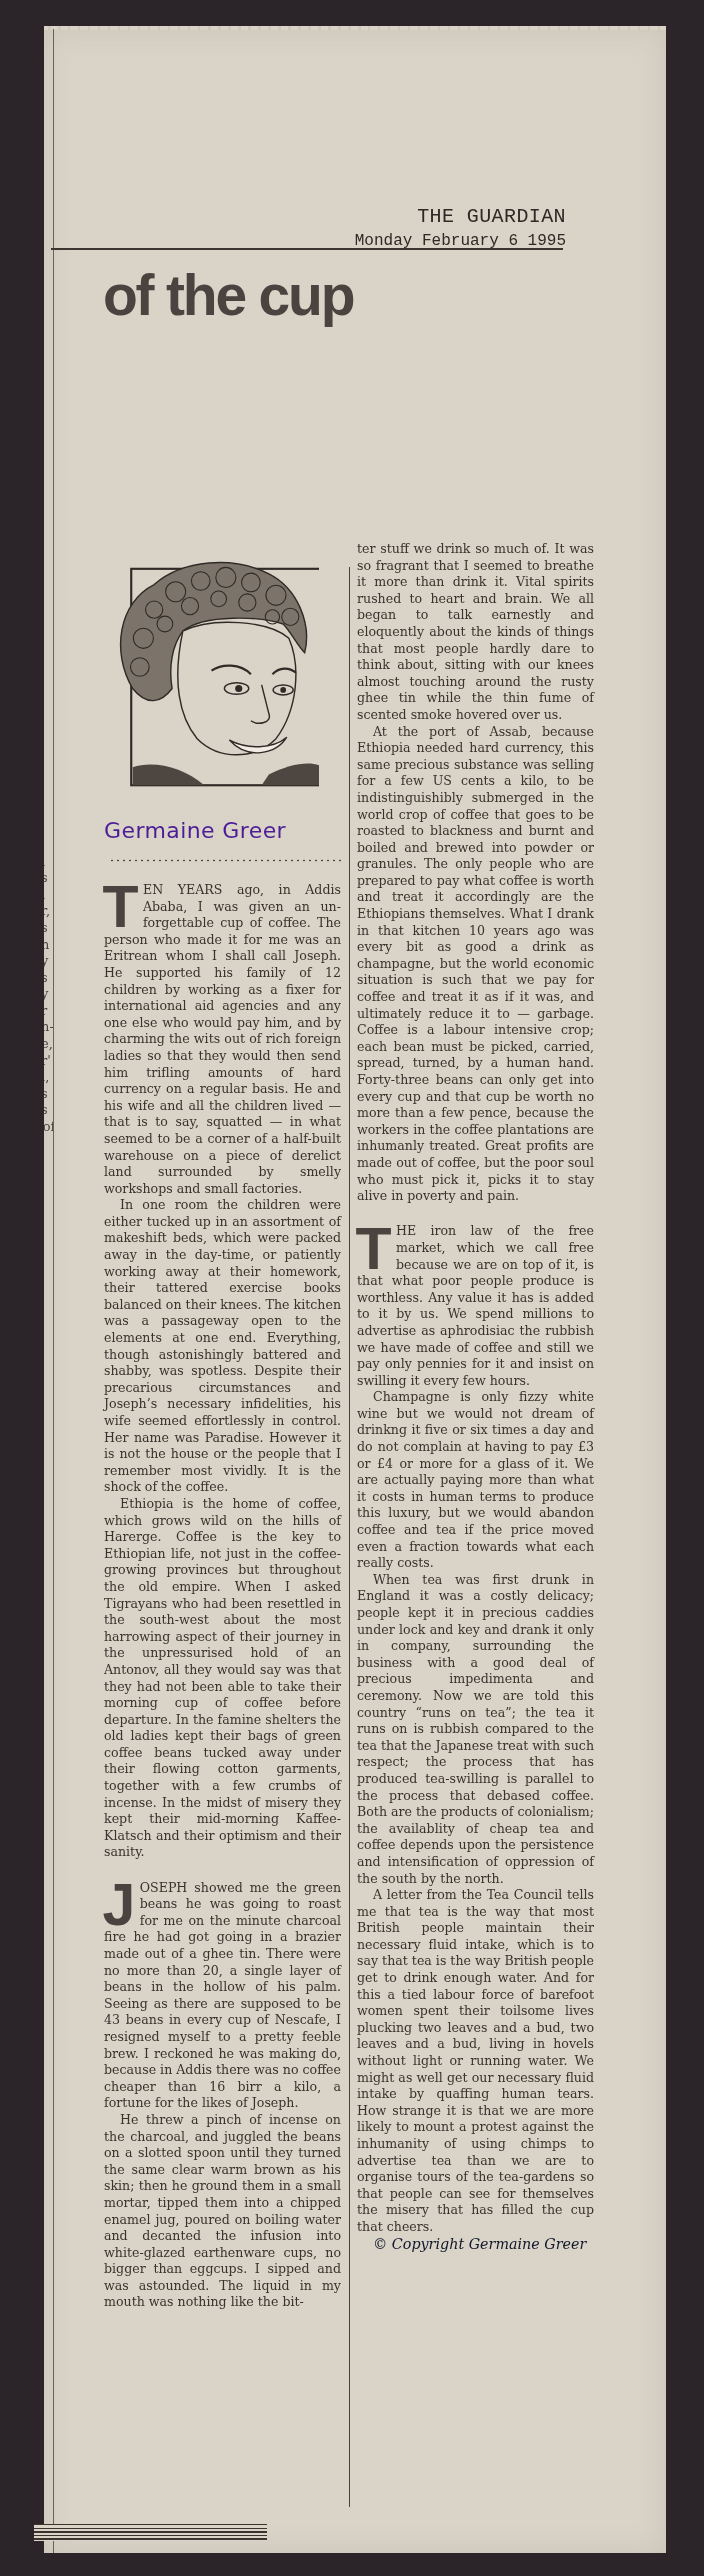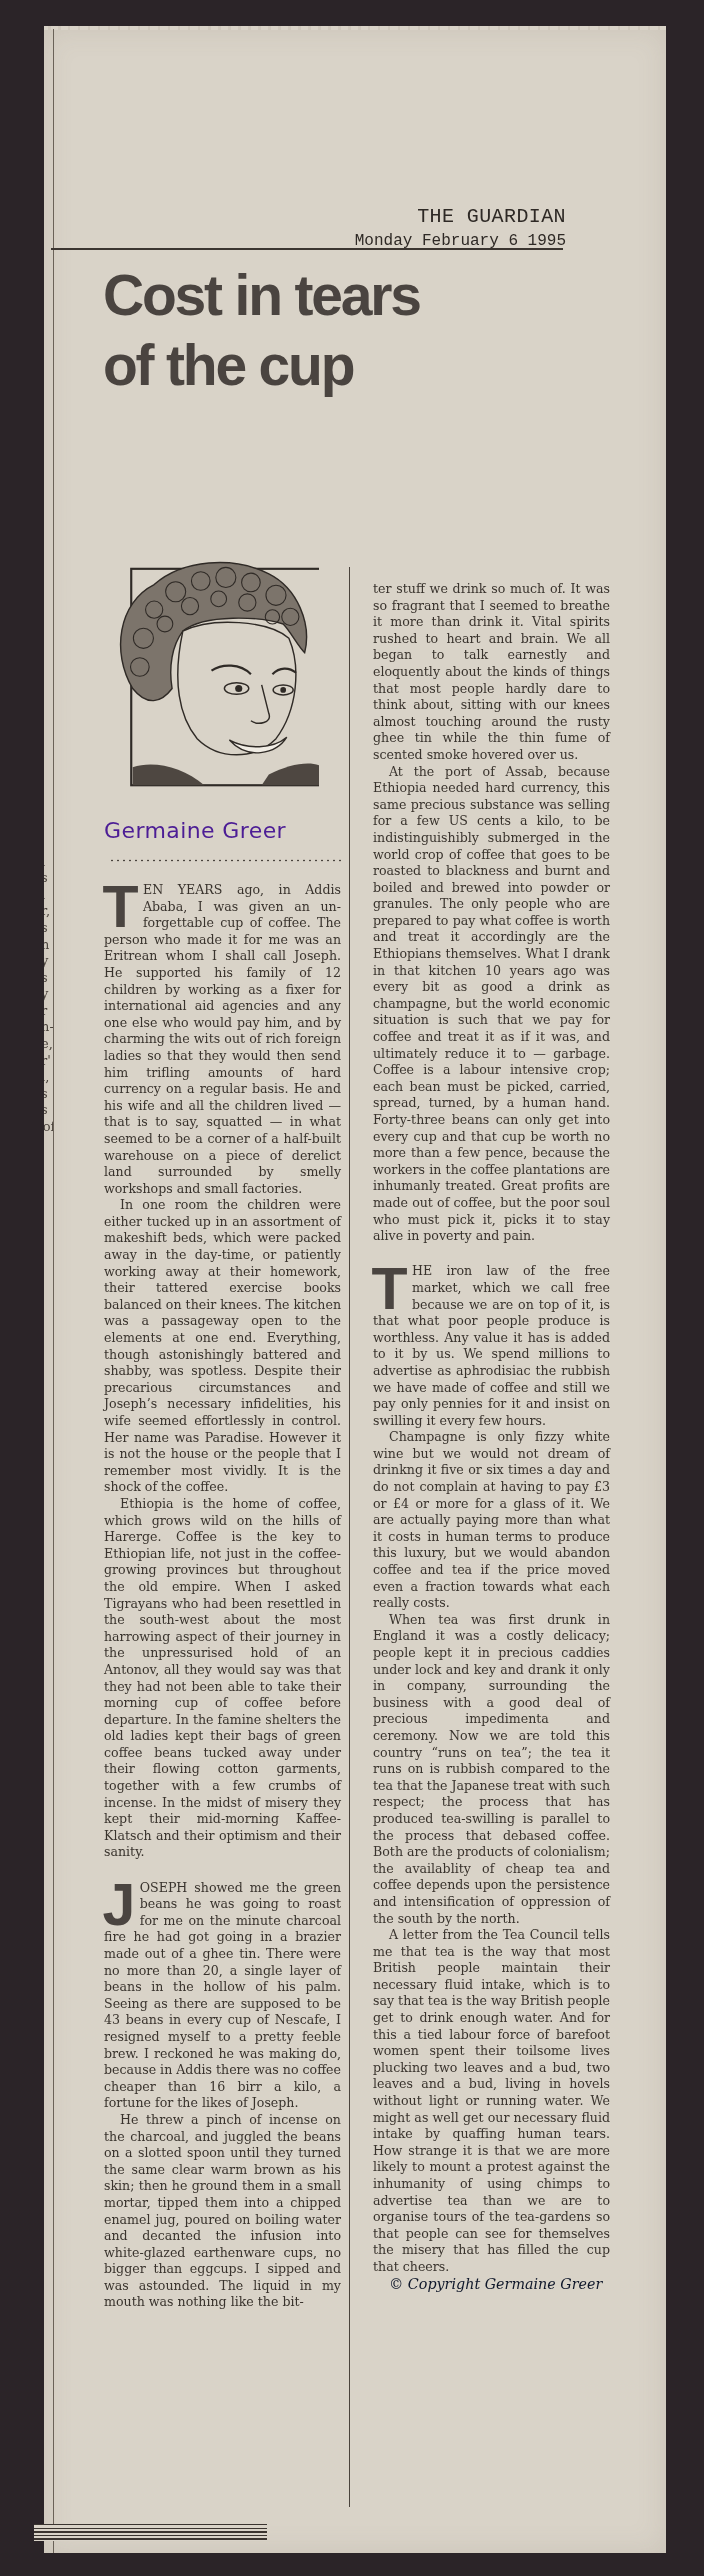--- a/index.html
+++ b/index.html
@@ -54,21 +54,21 @@
     background: radial-gradient(circle, #4a443e 1px, transparent 1.1px) 0 0/6px 2.9px repeat-x;
   }
   .col-divider {
     position:absolute; left:305px; top:538px; width:1.1px; height:1940px; background:#4a433c;
   }
   .col {
     position:absolute; font-size:12.6px; line-height:16.6px; color:#39332d;
     text-align:justify; hyphens:manual;
   }
   .col-left { left:60px; top:853px; width:237px; }
-  .col-right { left:313px; top:552px; width:237px;margin-left:16px; }
+  .col-right { left:313px; top:512px; width:237px; }
   .col p { margin:0; text-indent:16px; }
   .col p.first { text-indent:0; }
   .col p.drop { text-indent:0; margin-top:18.6px; }
   .col p.drop-first { text-indent:0; margin-top:0; }
   .dropcap {
     float:left; font-family:"Liberation Sans", sans-serif; font-weight:bold;
     font-size:59px; line-height:46px; height:47px; margin:2.2px 4.3px 0 -1.4px; color:#4a4440;
   }
   .copyright {
     font-style:italic; font-size:14.3px; margin-top:18.6px; text-indent:0; color:#0f172a;
@@ -104,21 +104,20 @@
       <div class="frag" style="top: 1090px; text-align: right;">of</div>
     </div>
 
   <div class="masthead">
     <div class="paper-name">THE GUARDIAN</div>
     <div class="date">Monday February 6 1995</div>
   </div>
   <div class="rule-top"></div>
 
   <div class="headline">
-    <div>Cost in tears</div>
     <div>of the cup</div>
   </div>
 
   <div class="portrait">
     <svg width="215" height="244" viewBox="0 0 300 340">
       <rect x="38" y="33" width="268" height="302" fill="none" stroke="#2f2a26" stroke-width="3"></rect>
 
       <path d="M40 200 C10 150, 20 80, 70 55 C110 20, 180 15, 230 40 C270 60, 290 110, 280 150 C270 140, 260 120, 250 110 C220 100, 140 95, 110 120 C95 140, 90 170, 95 200 C80 220, 60 225, 40 200 Z" fill="#7c746b" stroke="#2f2a26" stroke-width="2"></path>
       <g stroke="#2f2a26" stroke-width="1.5" fill="none">
         <circle cx="70" cy="90" r="12"></circle>

